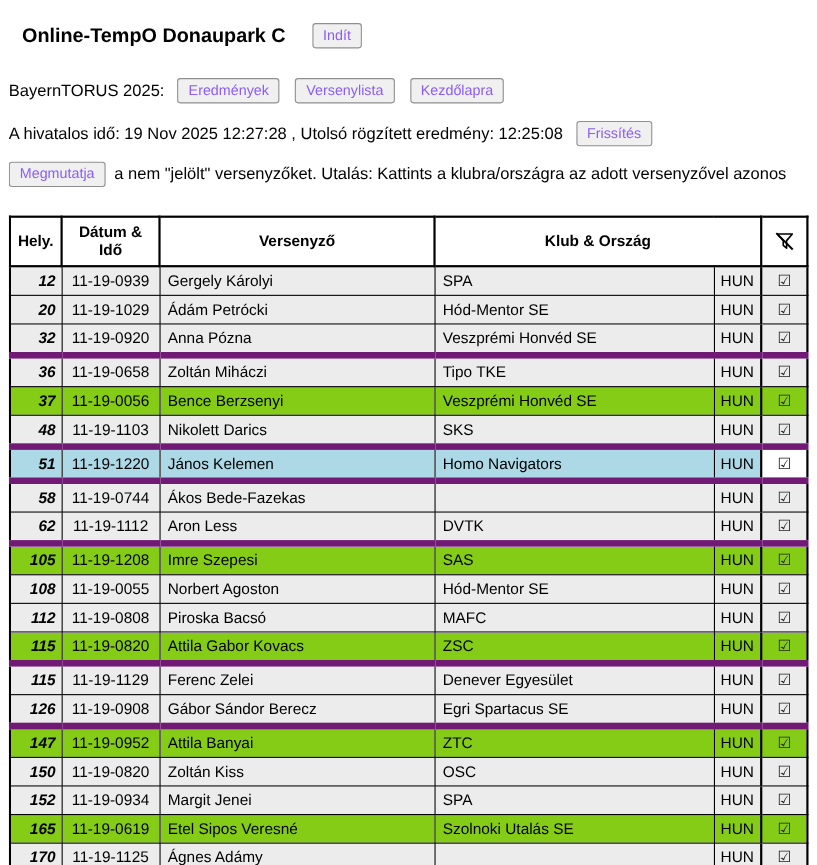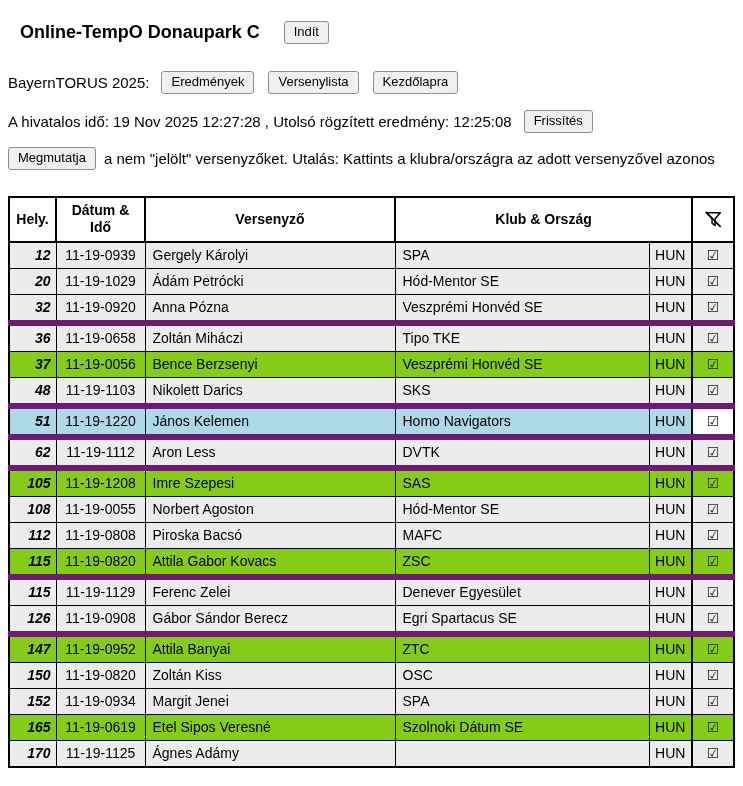--- a/index.html
+++ b/index.html
@@ -15,21 +15,21 @@
   .title-row { margin: 2px 0 16px 0; }
   .page-title { font-size:18px; font-weight:bold; margin:12px; }
   .nav-row { margin-bottom: 16px; }
   .bold-label { font-size:15px; font-weight:normal; }
   .time-row { margin-bottom: 14px; }
   .show-row { margin-bottom: 26px; white-space:nowrap; }
   .hint-text { font-size:15px; margin-left:8px; }
   button {
     font-family: "Liberation Sans", "DejaVu Sans", sans-serif;
     font-size: 13px;
-    color:#000000;
+    color:#8b5cf6;
     background:#f0f0f0;
     border:1px solid #8f8f8f;
     border-radius:3px;
     padding: 3px 9px;
     margin-left: 12px;
     cursor: pointer;
     line-height: 1.15;
   }
   .show-row button { margin-left:0; }
   .nav-row button + button { margin-left: 14px; }
@@ -182,20 +182,28 @@
         <td class="td-check">☑</td>
       </tr>
       <tr class="row-blue thick">
         <td class="td-place">51</td>
         <td class="td-date">11-19-1220</td>
         <td class="td-name">János Kelemen</td>
         <td class="td-club">Homo Navigators</td>
         <td class="td-country">HUN</td>
         <td class="td-check">☑</td>
       </tr>
+      <tr class="row-gray">
+        <td class="td-place">58</td>
+        <td class="td-date">11-19-0744</td>
+        <td class="td-name">Ákos Bede-Fazekas</td>
+        <td class="td-club"></td>
+        <td class="td-country">HUN</td>
+        <td class="td-check">☑</td>
+      </tr>
       <tr class="row-gray thick">
         <td class="td-place">62</td>
         <td class="td-date">11-19-1112</td>
         <td class="td-name">Aron Less</td>
         <td class="td-club">DVTK</td>
         <td class="td-country">HUN</td>
         <td class="td-check">☑</td>
       </tr>
       <tr class="row-white">
         <td class="td-place">105</td>
@@ -266,21 +274,21 @@
         <td class="td-date">11-19-0934</td>
         <td class="td-name">Margit Jenei</td>
         <td class="td-club">SPA</td>
         <td class="td-country">HUN</td>
         <td class="td-check">☑</td>
       </tr>
       <tr class="row-white">
         <td class="td-place">165</td>
         <td class="td-date">11-19-0619</td>
         <td class="td-name">Etel Sipos Veresné</td>
-        <td class="td-club">Szolnoki Dátum SE</td>
+        <td class="td-club">Szolnoki Utalás SE</td>
         <td class="td-country">HUN</td>
         <td class="td-check">☑</td>
       </tr>
       <tr class="row-gray">
         <td class="td-place">170</td>
         <td class="td-date">11-19-1125</td>
         <td class="td-name">Ágnes Adámy</td>
         <td class="td-club"></td>
         <td class="td-country">HUN</td>
         <td class="td-check">☑</td>

